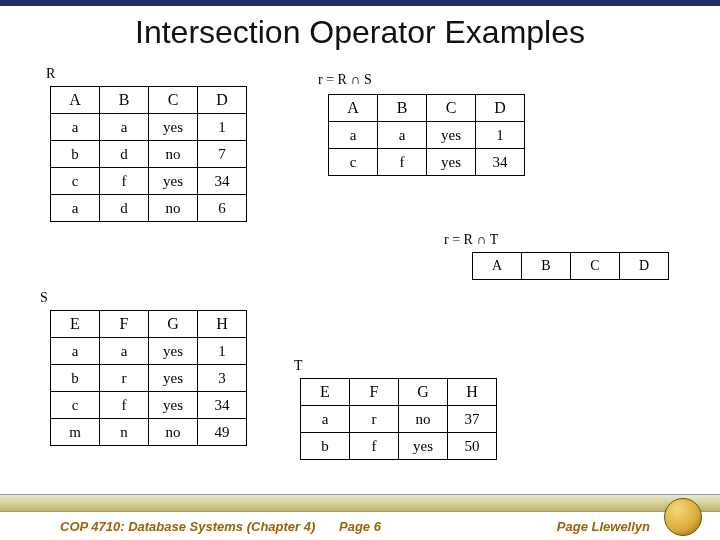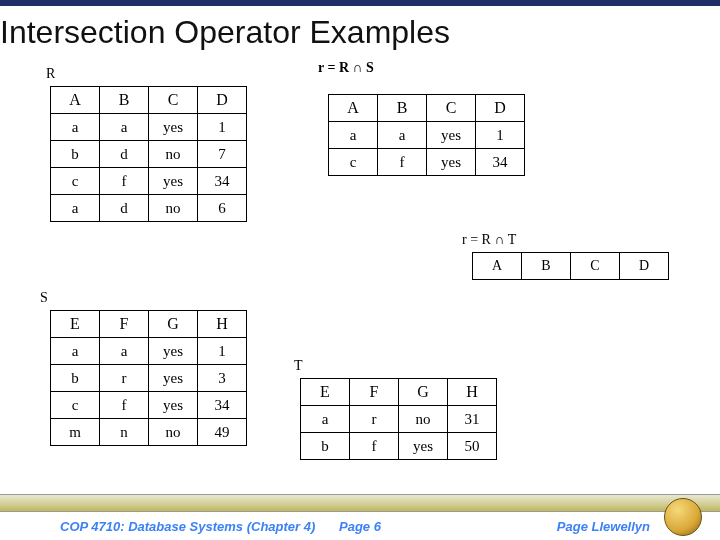--- a/index.html
+++ b/index.html
@@ -20,20 +20,21 @@
   .topbar {
     position: absolute;
     top: 0; left: 0; right: 0;
     height: 6px;
     background: #1f2f66;
   }
   .title {
     position: absolute;
     top: 14px;
     left: 0; right: 0;
+    text-align: center;
     font-size: 32px;
     color: #111;
     font-weight: 400;
   }
   .label {
     position: absolute;
     font-size: 14px;
     color: #000;
     font-family: "Times New Roman", serif;
   }
@@ -67,21 +68,21 @@
     background: linear-gradient(#e8e8d0 0%, #d9d6a8 40%, #bfb760 100%);
     border-top: 1px solid #999;
     border-bottom: 1px solid #999;
   }
   .footer-text {
     position: absolute;
     bottom: 6px;
     font-size: 13px;
     font-weight: bold;
     font-style: italic;
-    color: #3b82f6;
+    color: #a16207;
     font-family: Arial, sans-serif;
   }
   .footer-left { left: 60px; }
   .footer-center { left: 0; right: 0; text-align: center; }
   .footer-right { right: 70px; }
   .logo {
     position: absolute;
     right: 18px;
     bottom: 4px;
     width: 36px;
@@ -127,21 +128,21 @@
     </tr>
     <tr>
       <td>a</td>
       <td>d</td>
       <td>no</td>
       <td>6</td>
     </tr>
   </tbody>
     </table>
 
-  <div class="label" style="top:60px; left:318px;font-weight:bold;">r = R ∩ S</div>
+  <div class="label" style="top:72px; left:318px;">r = R ∩ S</div>
   <table class="dtable" style="top:94px; left:328px;">
     <tbody>
         <tr>
       <th>A</th>
       <th>B</th>
       <th>C</th>
       <th>D</th>
     </tr>
     <tr>
       <td>a</td>
@@ -151,21 +152,21 @@
     </tr>
     <tr>
       <td>c</td>
       <td>f</td>
       <td>yes</td>
       <td>34</td>
     </tr>
   </tbody>
     </table>
 
-  <div class="label" style="top:232px; left:462px;">r = R ∩ T</div>
+  <div class="label" style="top:232px; left:444px;">r = R ∩ T</div>
   <table class="dtable small" style="top:252px; left:472px;">
     <tbody>
         <tr>
       <th>A</th>
       <th>B</th>
       <th>C</th>
       <th>D</th>
     </tr>
   </tbody>
     </table>
@@ -212,21 +213,21 @@
         <tr>
       <th>E</th>
       <th>F</th>
       <th>G</th>
       <th>H</th>
     </tr>
     <tr>
       <td>a</td>
       <td>r</td>
       <td>no</td>
-      <td>31</td>
+      <td>37</td>
     </tr>
     <tr>
       <td>b</td>
       <td>f</td>
       <td>yes</td>
       <td>50</td>
     </tr>
   </tbody>
     </table>
 

